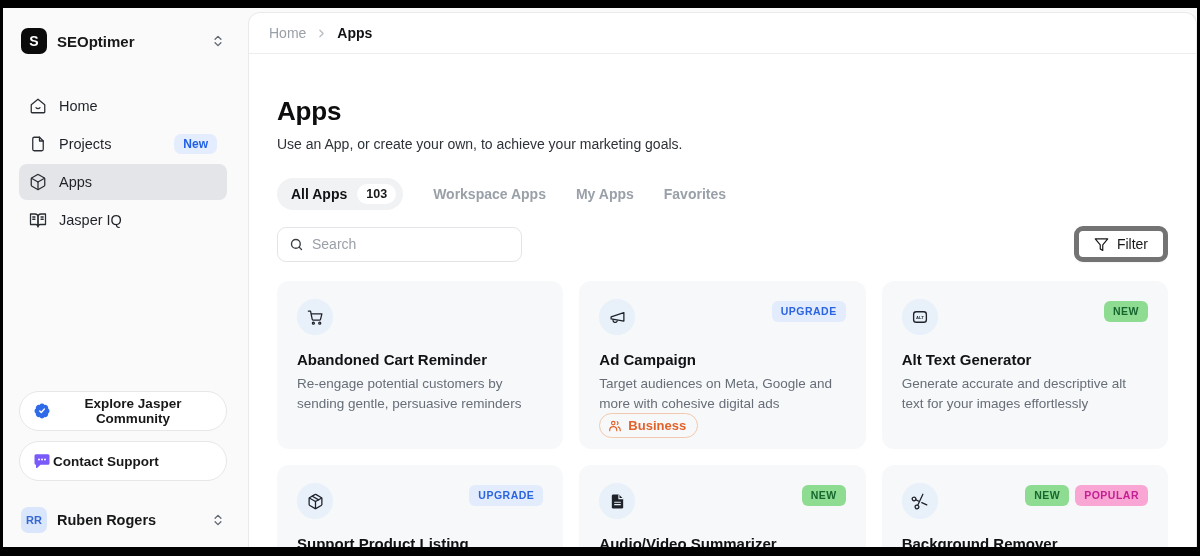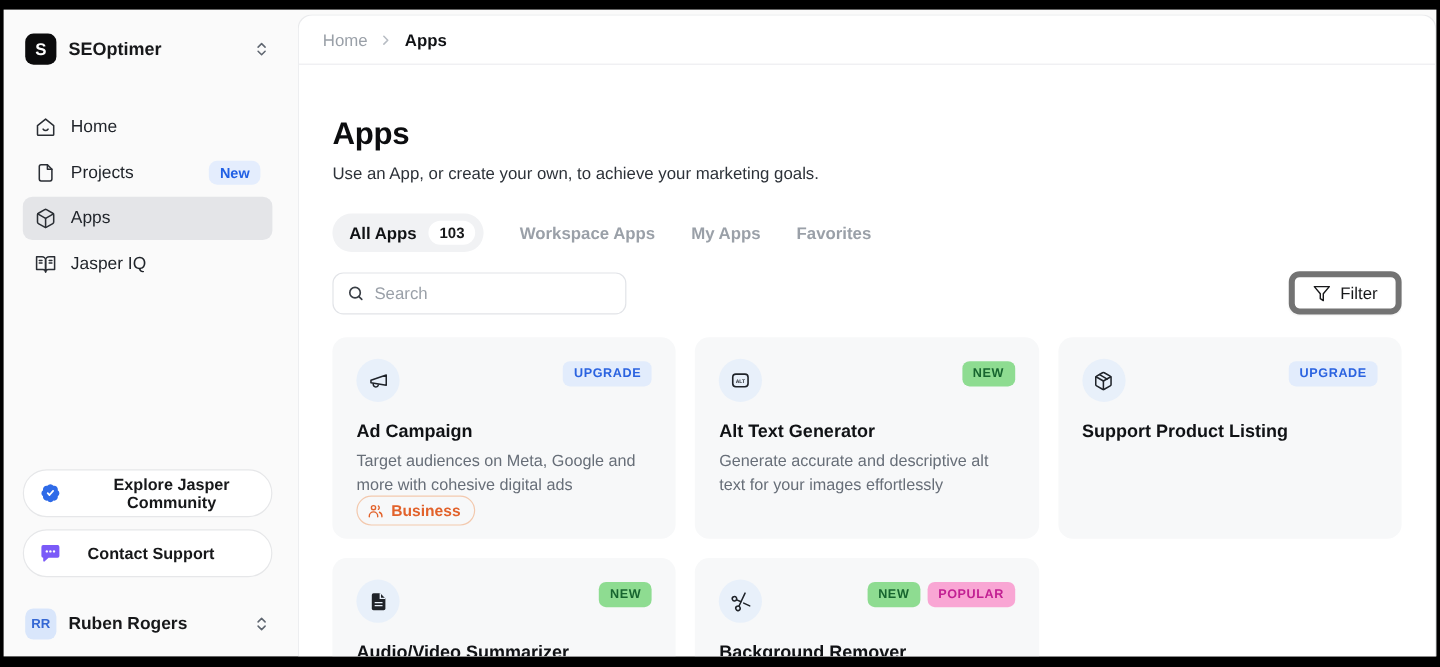--- a/index.html
+++ b/index.html
@@ -15,21 +15,21 @@
   .ws-name { font-weight: 700; font-size: 15px; color: #17181a; flex: 1; }
   .updown { color: #5f6670; display: flex; }
 
   .nav { margin-top: 34px; display: flex; flex-direction: column; gap: 2px; }
   .nav-item { display: flex; align-items: center; gap: 12px; height: 36px; padding: 0 10px; border-radius: 8px; font-size: 14.5px; font-weight: 500; color: #1f2329; cursor: pointer; }
   .nav-item.active { background: #e4e5e8; }
   .nav-item .nicon { display: flex; color: #2a2e34; }
   .nav-badge { margin-left: auto; background: #e4edfd; color: #2160e4; font-size: 12px; font-weight: 600; padding: 3px 9px; border-radius: 7px; }
 
   .sidebar-spacer { flex: 1; }
-  .pill-btn { display: flex; align-items: center; gap: 22px; height: 40px; border-radius: 20px; border: 1px solid #e6e7e9; background: #fff; padding: 0 13px; font-size: 13.5px; font-weight: 600; color: #17181a; margin-bottom: 10px; cursor: pointer; font-family: inherit; width: 100%; }
+  .pill-btn { display: flex; align-items: center; gap: 2px; height: 40px; border-radius: 20px; border: 1px solid #e6e7e9; background: #fff; padding: 0 13px; font-size: 13.5px; font-weight: 600; color: #17181a; margin-bottom: 10px; cursor: pointer; font-family: inherit; width: 100%; }
   .chrome-logo { width: 18px; height: 18px; border-radius: 50%; flex: 0 0 18px;
     background:
       radial-gradient(circle at center, #4285f4 0 29%, #ffffff 30% 39%, rgba(0,0,0,0) 40%),
       conic-gradient(from -50deg, #34a853 0 120deg, #ea4335 120deg 245deg, #fbbc05 245deg 360deg); }
   .user-row { display: flex; align-items: center; gap: 10px; margin-top: 16px; padding: 0 2px; cursor: pointer; }
   .avatar { width: 26px; height: 26px; border-radius: 7px; background: #d9e6fb; color: #3568d4; font-size: 11px; font-weight: 700; display: flex; align-items: center; justify-content: center; }
   .user-name { font-weight: 600; font-size: 14.5px; color: #17181a; flex: 1; }
 
   
   .main-wrap { flex: 1; min-width: 0; padding: 4px 0 0 5px; }
@@ -211,20 +211,33 @@
               <svg width="15" height="15" viewBox="0 0 24 24" fill="none" stroke="currentColor" stroke-width="1.9" stroke-linecap="round" stroke-linejoin="round">
                     <path d="M22 3H2l8 9.46V19l4 2.5v-9.04z"></path>
                   </svg>
             </span>
             <span>Filter</span>
           </button>
         </div>
 
         <div class="grid">
 
+          <div class="card">
+            <div class="card-top">
+              <div class="card-icon">
+                <svg width="17" height="17" viewBox="0 0 24 24" fill="none" stroke="currentColor" stroke-width="1.8" stroke-linecap="round" stroke-linejoin="round">
+                      <circle cx="9" cy="20" r="1.4"></circle>
+                      <circle cx="18" cy="20" r="1.4"></circle>
+                      <path d="M2 3h3l2.3 11.2a2 2 0 0 0 2 1.6h7.9a2 2 0 0 0 2-1.6L21 7H6"></path>
+                    </svg>
+              </div>
+            </div>
+            <div class="card-title">Abandoned Cart Reminder</div>
+            <div class="card-desc">Re-engage potential customers by sending gentle, persuasive reminders</div>
+          </div>
 
           <div class="card">
             <div class="card-top">
               <div class="card-icon">
                 <svg width="17" height="17" viewBox="0 0 24 24" fill="none" stroke="currentColor" stroke-width="1.8" stroke-linecap="round" stroke-linejoin="round">
                       <path d="m3 11 18-6v12L3 14v-3z"></path>
                       <path d="M11.6 16.8a3 3 0 1 1-5.8-1.6"></path>
                     </svg>
               </div>
               <div class="badges">

